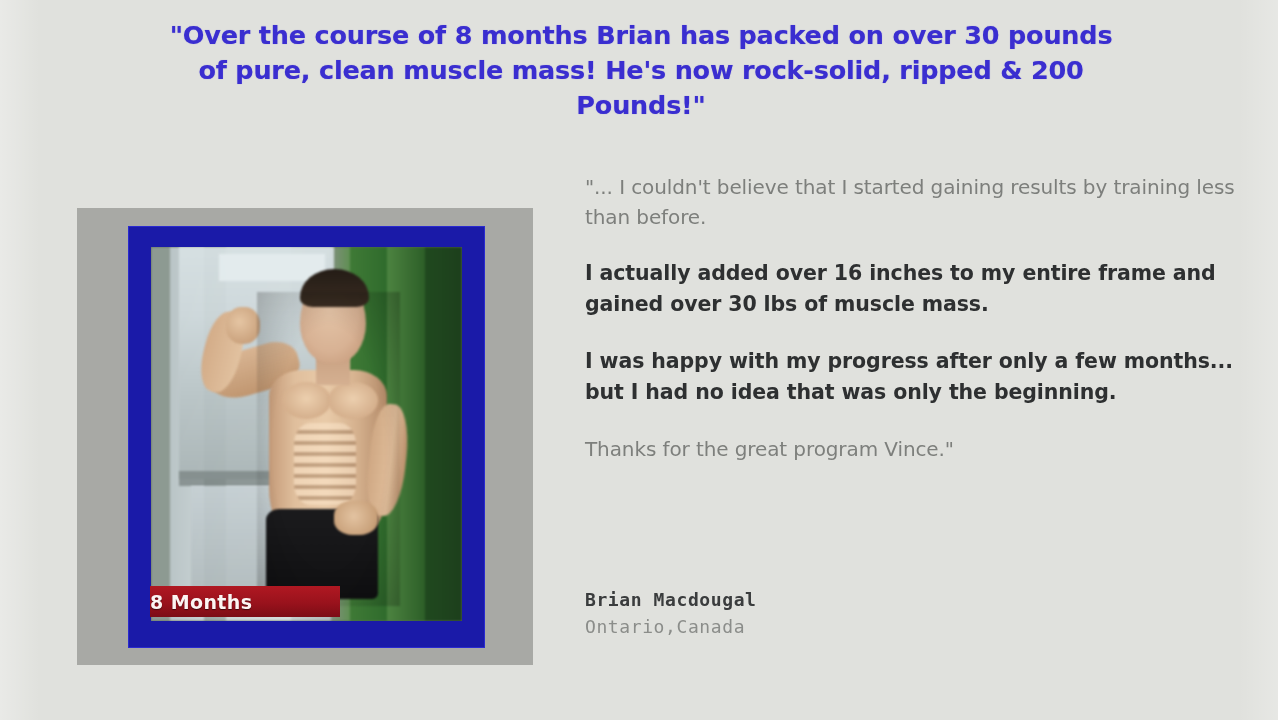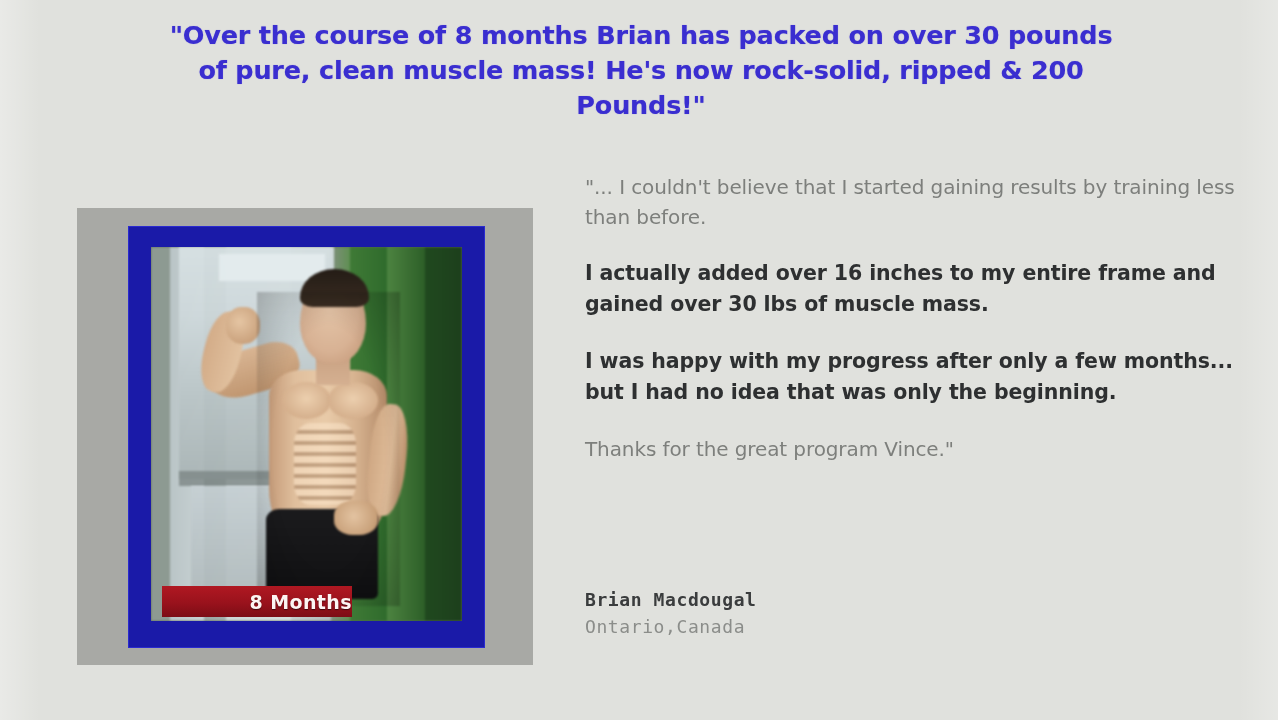--- a/index.html
+++ b/index.html
@@ -227,28 +227,28 @@
   .subj-shadow {
     left: 34%; top: 12%;
     width: 46%; height: 84%;
     background: radial-gradient(ellipse at 50% 50%, rgba(0,0,0,0) 55%, rgba(0,0,0,.22) 100%);
   }
   #photo-inner > * { filter: blur(1.1px); }
 
   
   #months-badge {
     position: absolute;
-    left: 162px;
+    left: 150px;
     top: 586px;
     width: 190px;
     height: 31px;
     background: linear-gradient(to bottom, #b01822 0%, #99121c 55%, #7c0d16 100%);
     display: flex;
     align-items: center;
-    justify-content: flex-end;
+    justify-content: flex-start;
     z-index: 5;
   }
   #months-badge-label {
     color: #fdf5f3;
     font-family: "DejaVu Sans", sans-serif;
     font-weight: bold;
     font-size: 19px;
     letter-spacing: 0.4px;
     text-shadow: 0 1px 1px rgba(0,0,0,.55);
   }

